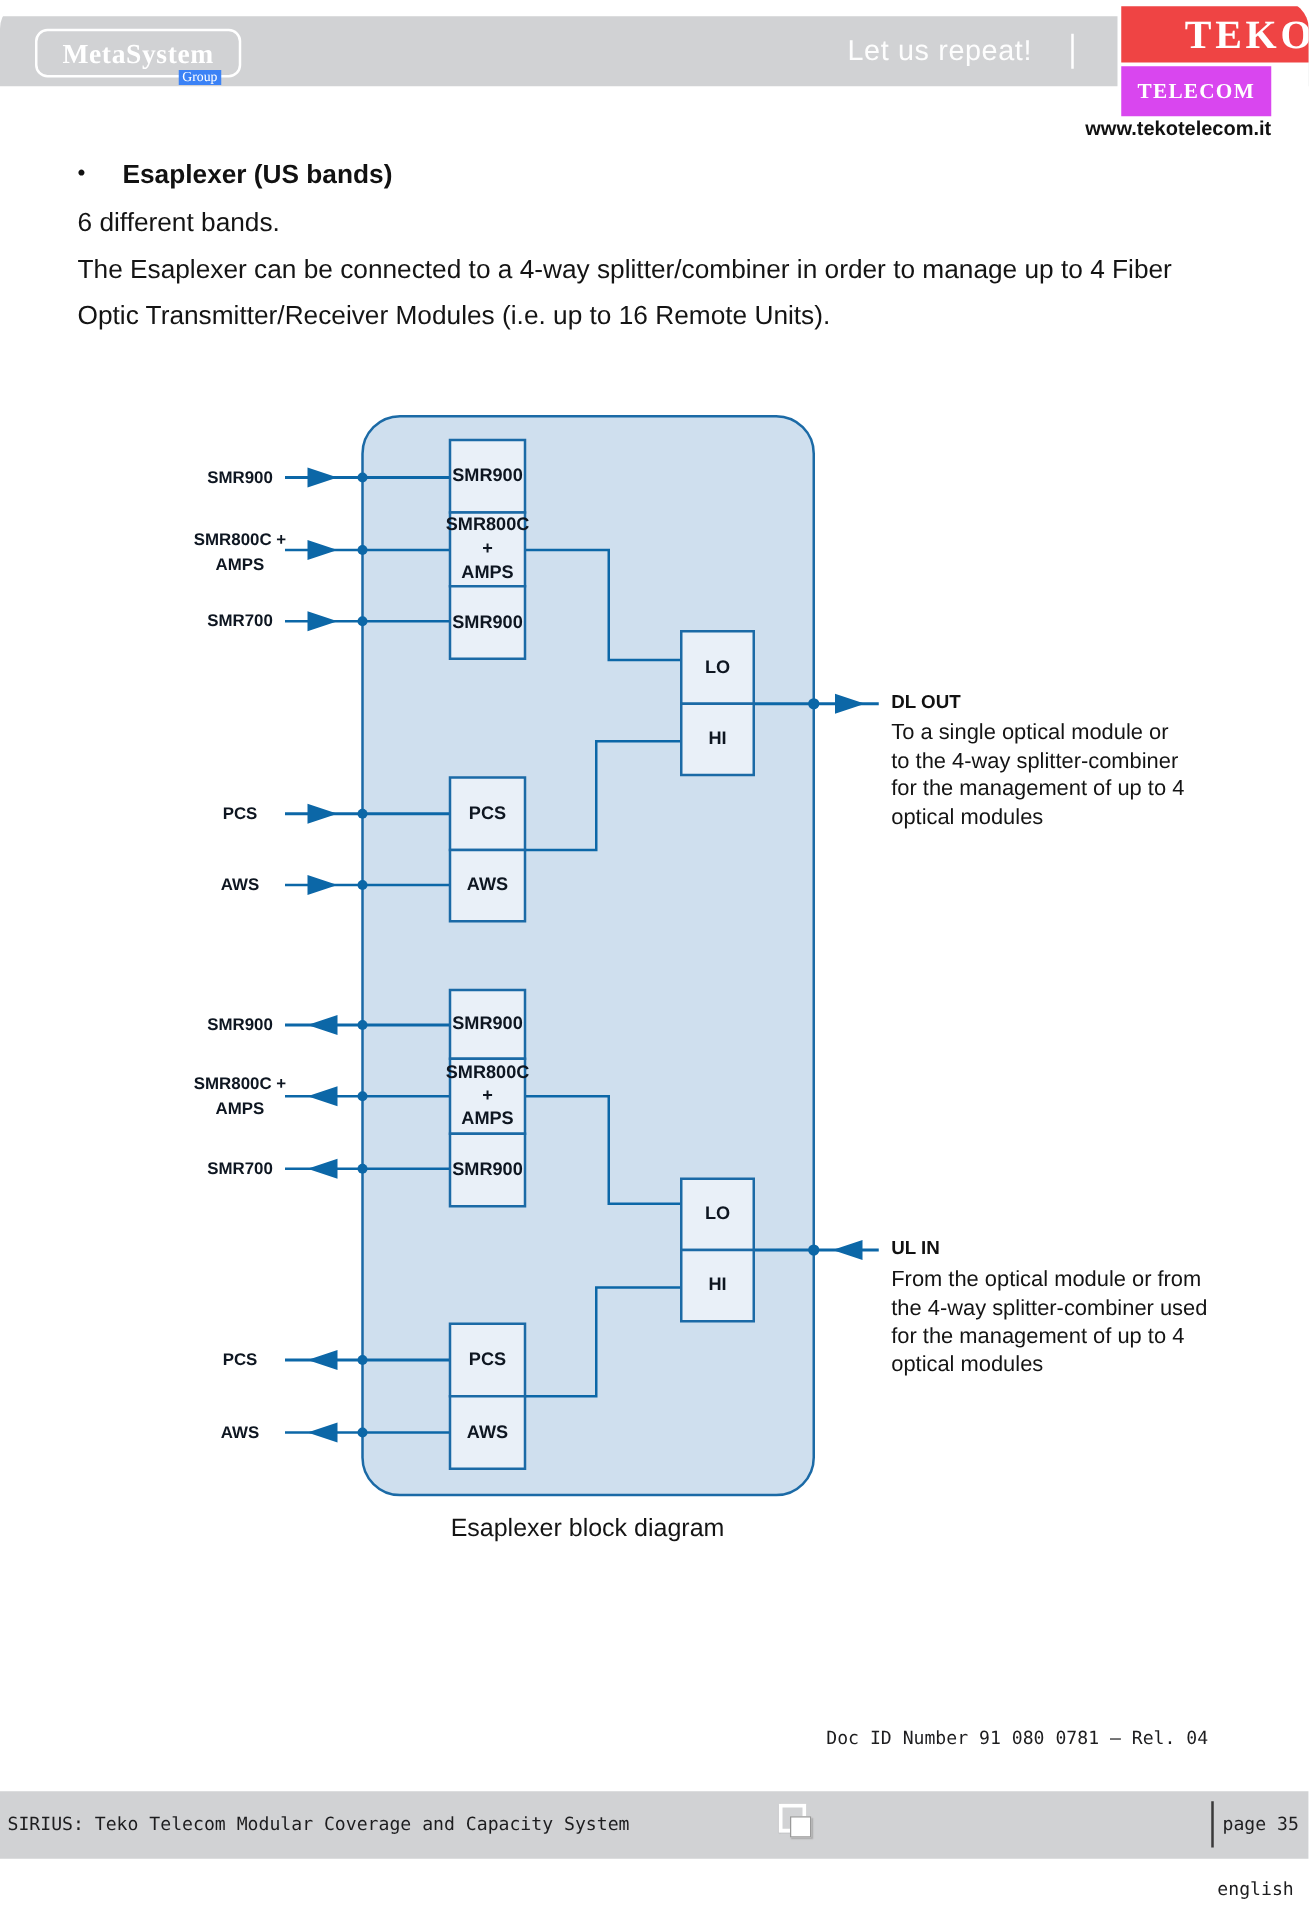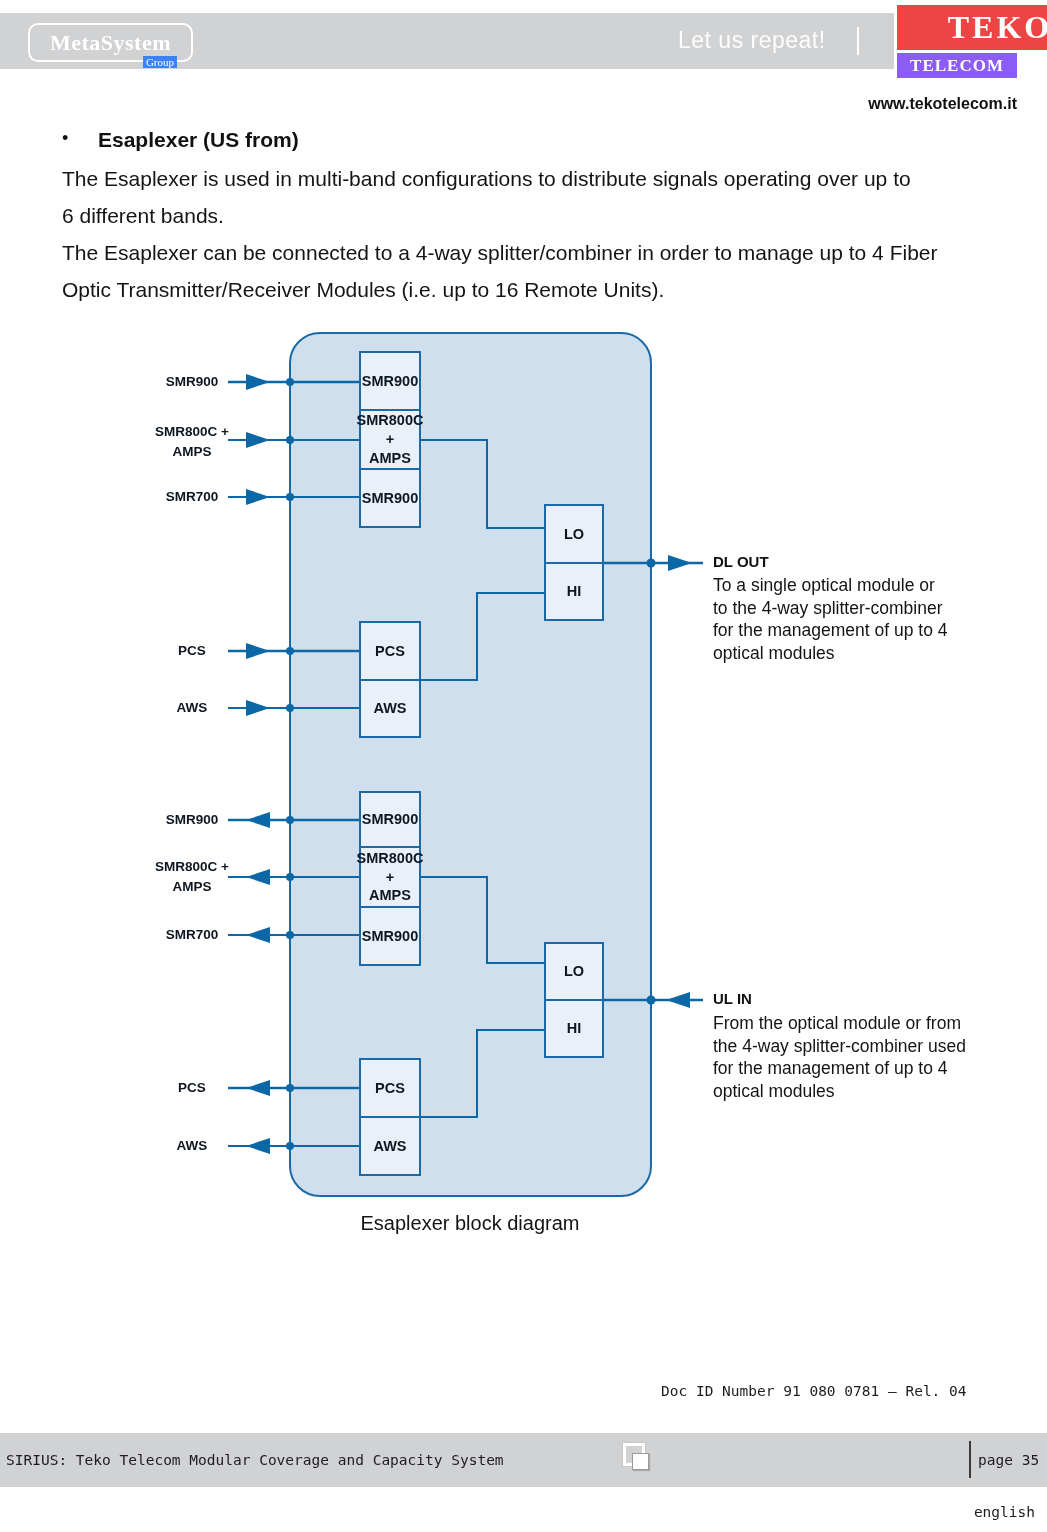--- a/index.html
+++ b/index.html
@@ -1,31 +1,31 @@
 <!DOCTYPE html>
 <html><head>
 <meta charset="utf-8">
 <style>
   html,body{margin:0;padding:0;background:#fff;}
   .page{position:relative;width:1047px;height:1532px;background:#fff;overflow:hidden;
-        font-family:"Liberation Sans",sans-serif;color:#1a1a1a;}
+        font-family:"Liberation Sans",sans-serif;color:#1a1a1a;border-radius:23px;}
   
   .band{position:absolute;left:0;top:13px;width:1047px;height:56px;background:#d1d2d4;}
   .ms-box{position:absolute;left:28px;top:23px;width:161px;height:35px;border:2px solid #fff;
           border-radius:10px;display:flex;align-items:center;justify-content:center;}
   .ms-text{font-family:"Liberation Serif",serif;font-weight:bold;color:#fff;font-size:22px;letter-spacing:.5px;}
   .ms-group{position:absolute;right:14px;bottom:-8px;background:#3b82f6;padding:0 3px;
             font-family:"Liberation Serif",serif;color:#fff;font-size:11px;}
   .tagline{position:absolute;left:678px;top:27px;width:160px;color:#fdfdfd;font-size:23px;
            font-weight:300;letter-spacing:.5px;white-space:nowrap;}
   .hdr-divider{position:absolute;left:857px;top:27px;width:2px;height:28px;background:#fff;}
   .teko{position:absolute;left:894px;top:2px;background:#fff;padding:3px;}
   .teko-top{width:120px;height:45px;background:#ef4444;display:flex;align-items:center;justify-content:center;
             font-family:"Liberation Serif",serif;font-weight:bold;color:#fff;font-size:32px;letter-spacing:3px;padding-left:43px;}
-  .teko-bot{width:120px;height:25px;background:#8b5cf6;margin-top:3px;display:flex;align-items:center;justify-content:center;
+  .teko-bot{width:120px;height:40px;background:#d946ef;margin-top:3px;display:flex;align-items:center;justify-content:center;
             font-family:"Liberation Serif",serif;font-weight:bold;color:#fff;font-size:17px;letter-spacing:1px;}
   .website{position:absolute;right:30px;top:95px;font-weight:bold;font-size:16px;color:#111;}
   
   .title-row{position:absolute;left:62px;top:128px;font-size:21px;font-weight:bold;color:#111;}
   .title-row .bullet{display:inline-block;width:36px;font-weight:normal;font-size:18px;vertical-align:top;}
   .bodytext{position:absolute;left:62px;top:160px;width:975px;font-size:21px;line-height:37px;color:#141414;}
   
   .dlabel{position:absolute;left:112px;width:160px;text-align:center;
           font-size:13.5px;font-weight:600;line-height:20px;color:#0e1621;}
   .blabel{position:absolute;display:flex;flex-direction:column;align-items:center;justify-content:center;
@@ -58,24 +58,23 @@
   </div>
   <div class="tagline">Let us repeat!</div>
   <div class="hdr-divider"></div>
   <div class="teko">
     <div class="teko-top">TEKO</div>
     <div class="teko-bot">TELECOM</div>
   </div>
   <div class="website">www.tekotelecom.it</div>
 
   <div class="title-row">
-    <span class="bullet">•</span><span>Esaplexer (US from)</span>
+    <span class="bullet">•</span><span>Esaplexer (US bands)</span>
   </div>
   <div class="bodytext">
-    <div>The Esaplexer is used in multi-band configurations to distribute signals operating over up to</div>
     <div>6 different bands.</div>
     <div>The Esaplexer can be connected to a 4-way splitter/combiner in order to manage up to 4 Fiber</div>
     <div>Optic Transmitter/Receiver Modules (i.e. up to 16 Remote Units).</div>
   </div>
 
   <svg width="1047" height="1532" viewBox="0 0 1047 1532">
 
     <rect x="290" y="333" width="361" height="863" rx="30" fill="#cfdfee" stroke="#1b6aa6" stroke-width="2"></rect>
 
     <g stroke="#0c67a7" stroke-width="2" fill="none">

